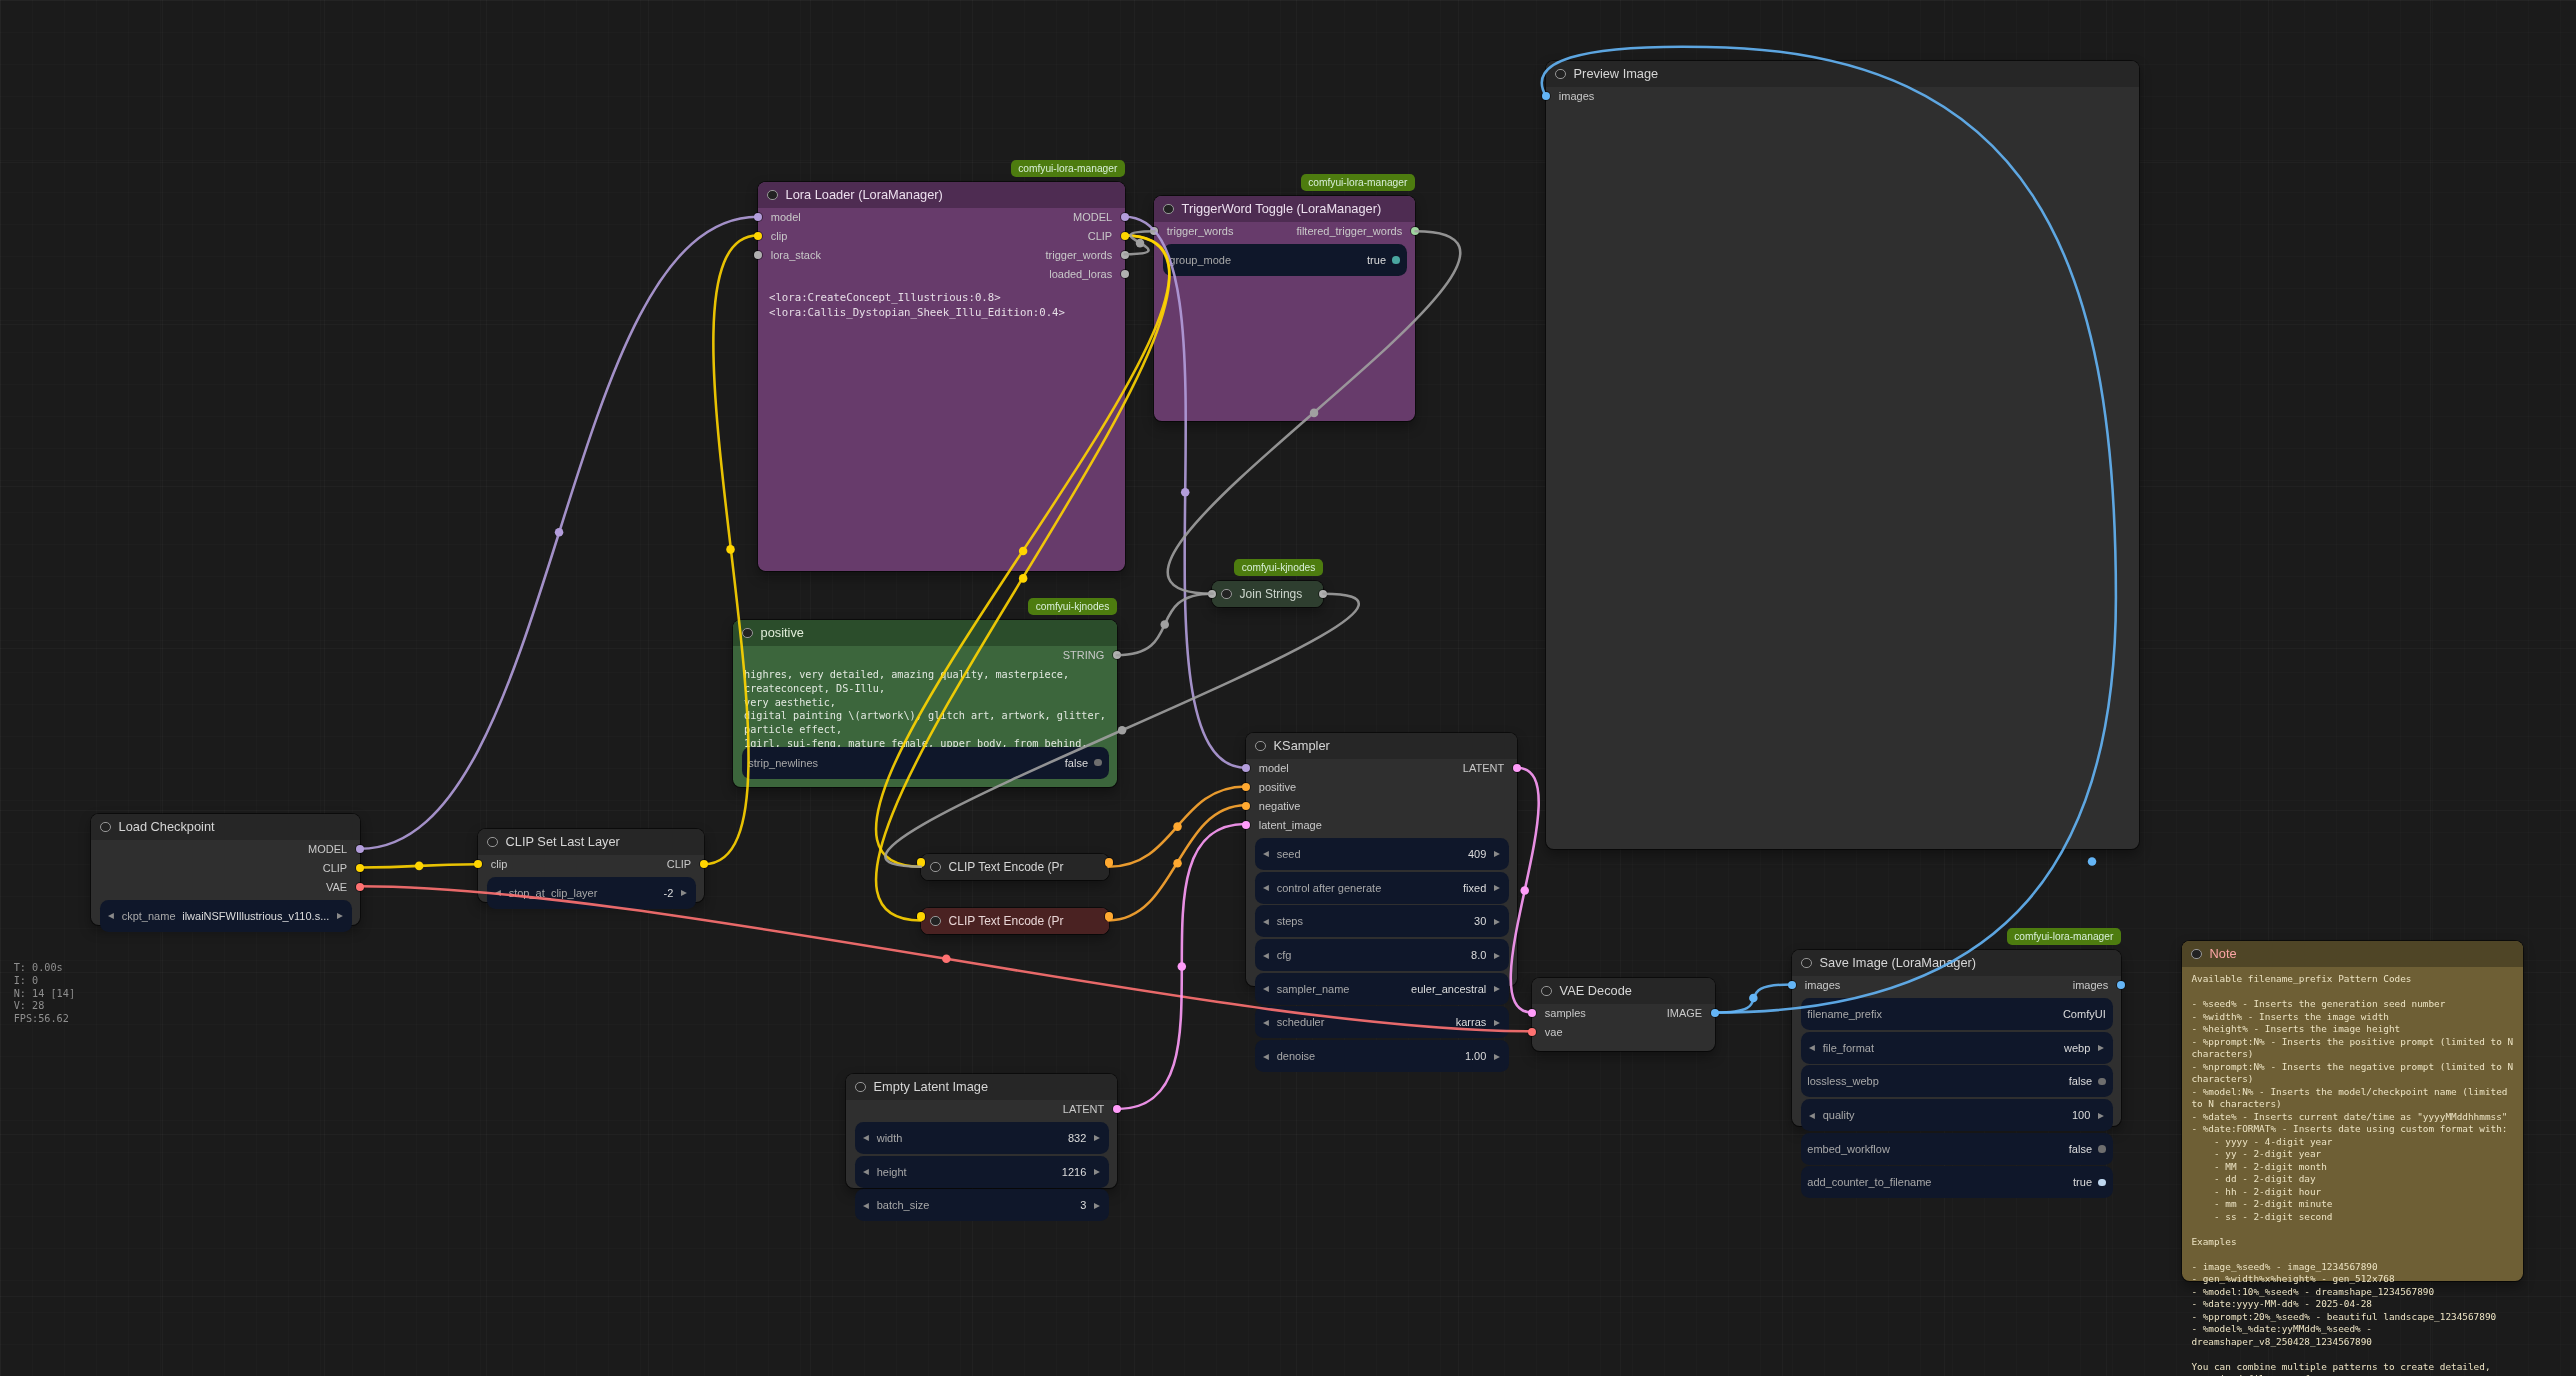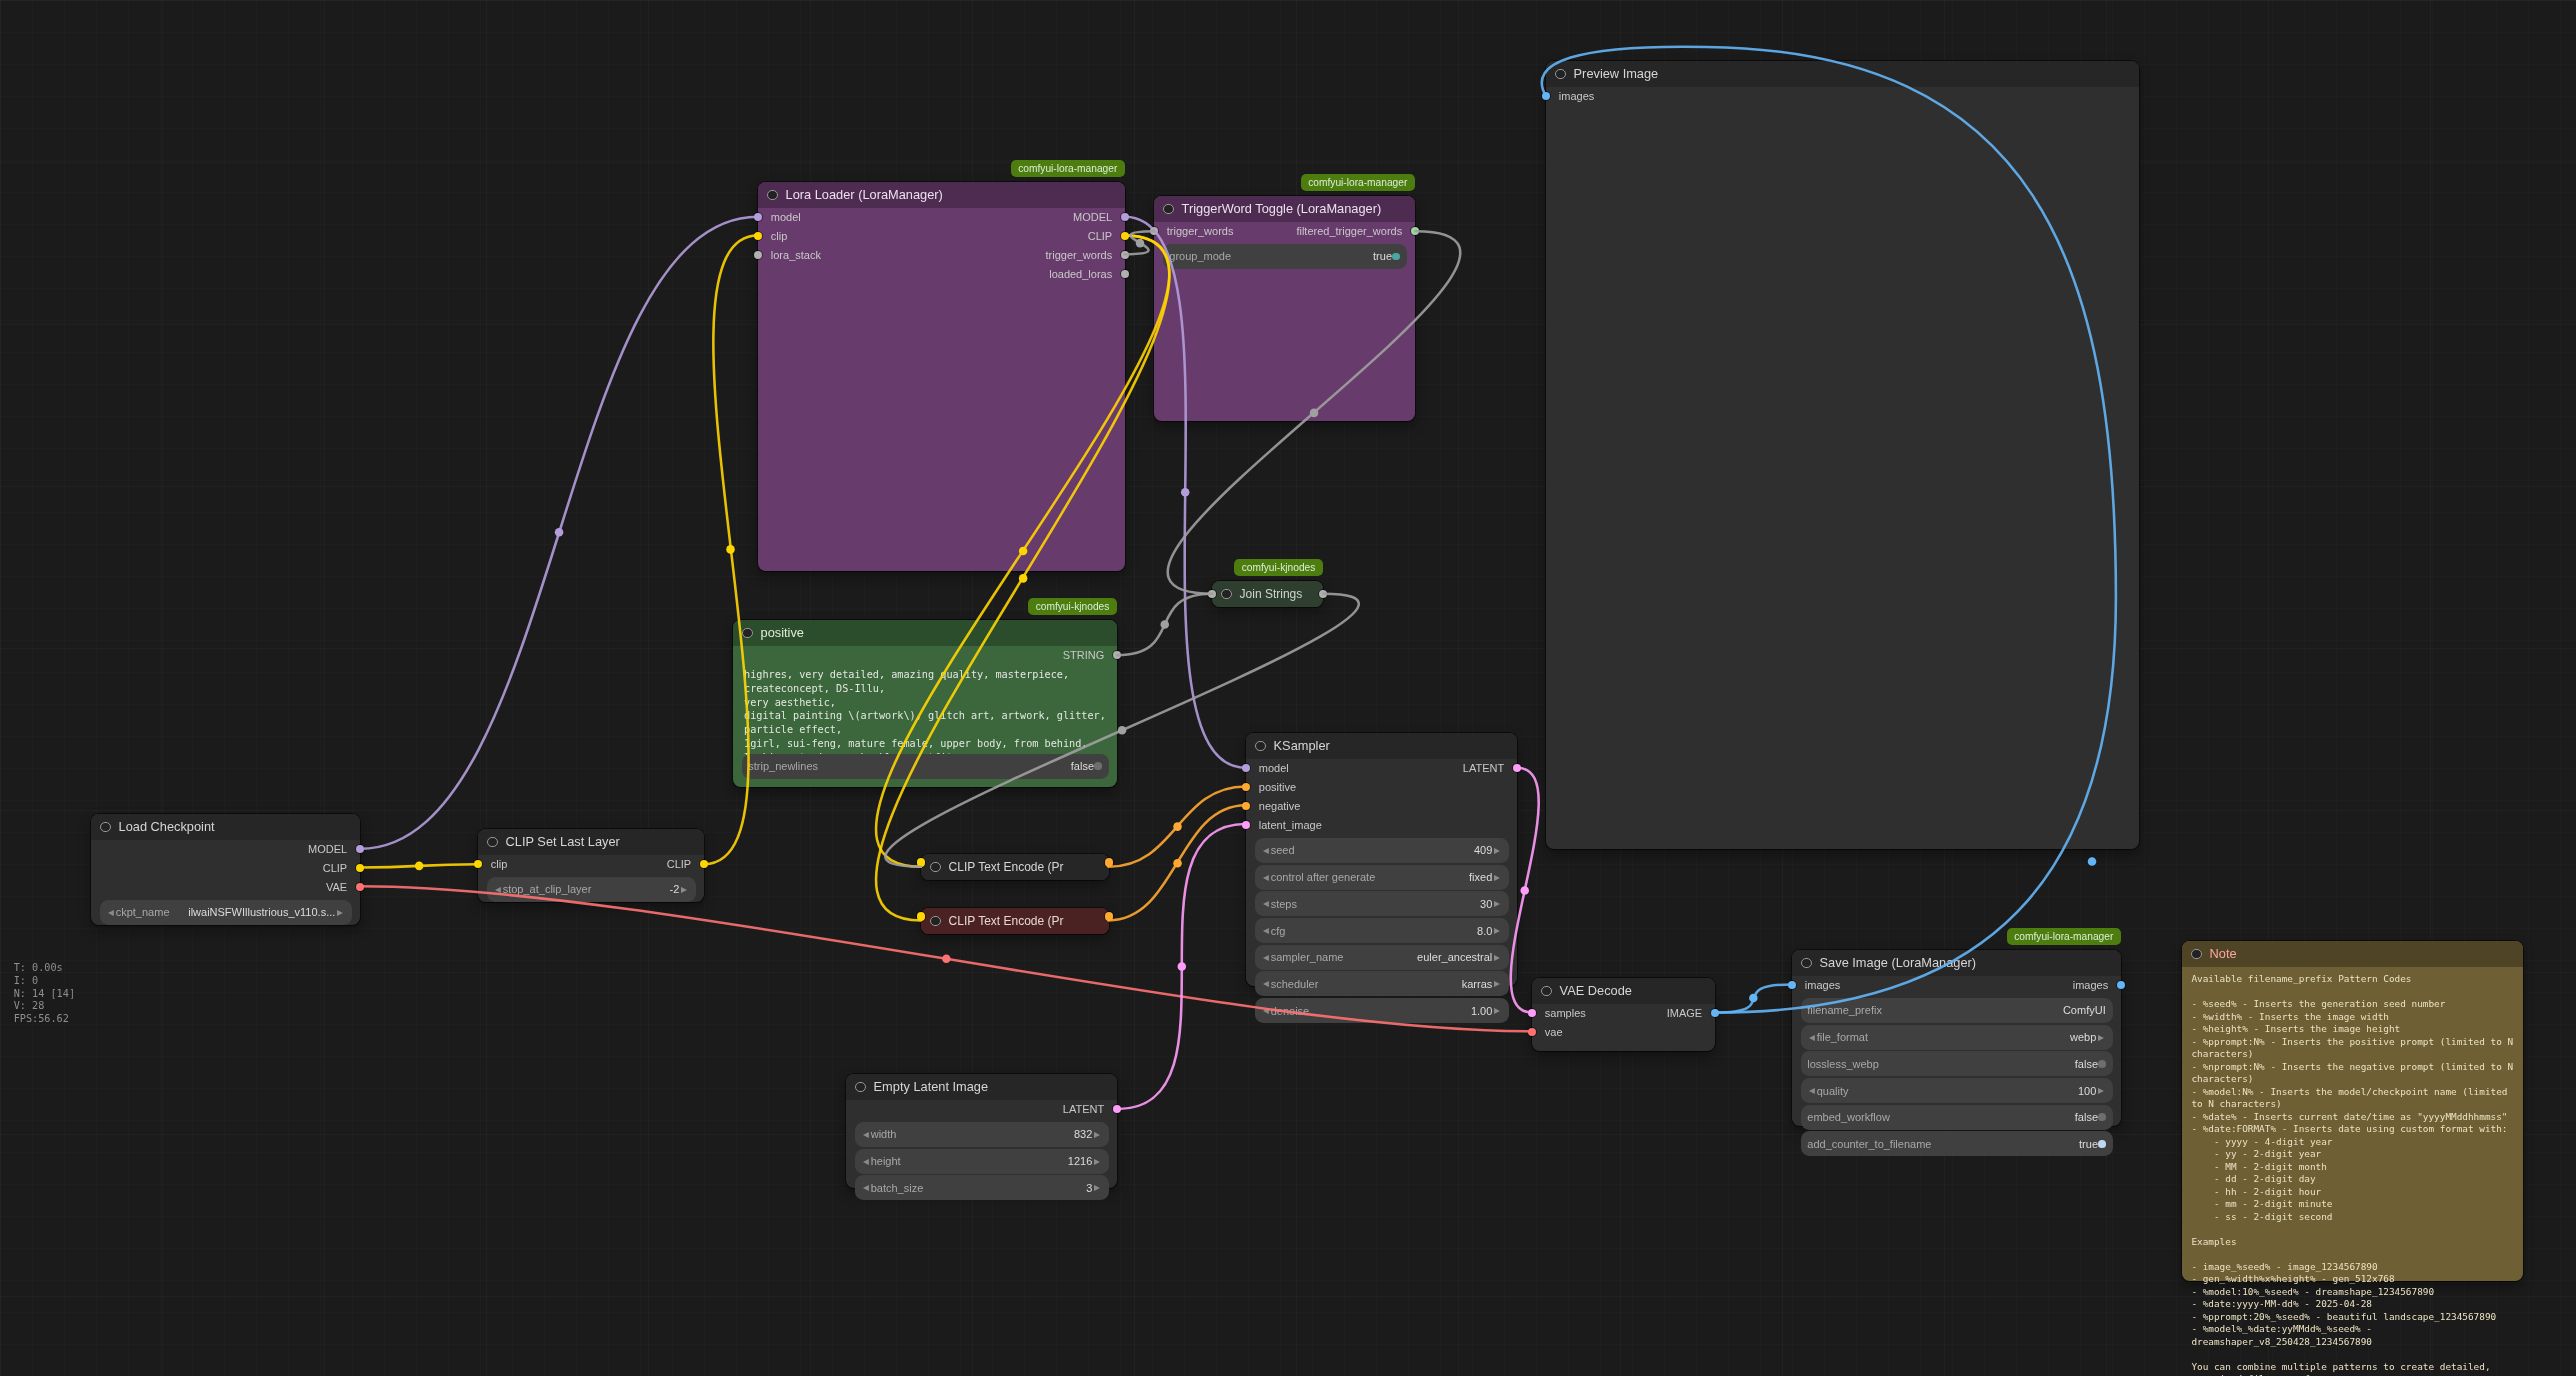--- a/index.html
+++ b/index.html
@@ -28,22 +28,22 @@
   .row{position:relative;height:19px;display:flex;align-items:center;padding:0 12.8px;}
   .il{font-size:11px;color:#c9c9c9;}
   .ol{margin-left:auto;font-size:11px;color:#c9c9c9;}
   .dot{position:absolute;top:50%;width:8.5px;height:8.5px;margin-top:-4.3px;border-radius:50%;
     box-shadow:0 0 0 0.9px rgba(0,0,0,.5);}
   .din{left:-4.3px;} .dout{right:-4.3px;}
   .c-model{background:#b39ddb;} .c-clip{background:#ffd500;} .c-vae{background:#ff7272;}
   .c-cond{background:#ffa931;} .c-latent{background:#ff9cf9;} .c-image{background:#64b5f6;}
   .c-str{background:#b0b0b0;} .c-strg{background:#9fd49f;}
   
-  .widget{height:25px;margin:1.7px 8.5px;background:#404040;border-radius:8.5px;display:flex;
-    align-items:center;padding:0 6.8px;font-size:11px;box-sizing:border-box;}
+  .widget{height:32px;margin:1.7px 8.5px;background:#0f172a;border-radius:8.5px;display:flex;
+    align-items:center;gap:6px;padding:0 6.8px;font-size:11px;box-sizing:border-box;}
   .wlabel{color:#a8a8a8;white-space:nowrap;}
   .wval{margin-left:auto;color:#dcdcdc;white-space:nowrap;}
   .warr{flex:0 0 auto;width:9.4px;color:#8a8a8a;font-size:7.7px;line-height:17px;text-align:center;}
   .warr.l::before{content:"\25C0";} .warr.r::before{content:"\25B6";}
   .tdot{flex:0 0 auto;width:7.7px;height:7.7px;border-radius:50%;}
   .tdot.teal{background:#4aa6a0;} .tdot.blue{background:#bfd7ef;} .tdot.gray{background:#6e6e6e;}
   
   .badge{position:absolute;top:-22px;right:0;height:17px;line-height:17px;padding:0 7.7px;
     border-radius:5.1px;background:#4d7c0f;color:#d8efd8;font-size:10.2px;white-space:nowrap;}
   
@@ -129,20 +129,21 @@
     <div class="row">
       <span class="dot din c-str"></span>
       <span class="il">lora_stack</span>
       <span class="ol">trigger_words</span>
       <span class="dot dout c-str"></span>
     </div>
     <div class="row">
       <span class="ol">loaded_loras</span>
       <span class="dot dout c-str"></span>
     </div>
+    <div class="ntext">&lt;lora:CreateConcept_Illustrious:0.8&gt; &lt;lora:Callis_Dystopian_Sheek_Illu_Edition:0.4&gt;</div>
   </div>
 
   <div class="node purple" style="left:1154px;top:196px;width:261px;height:225px;">
     <div class="badge">comfyui-lora-manager</div>
     <div class="ntitle">
       <span class="cdot"></span>
       <span>TriggerWord Toggle (LoraManager)</span>
     </div>
     <div class="row">
       <span class="dot din c-str"></span>

